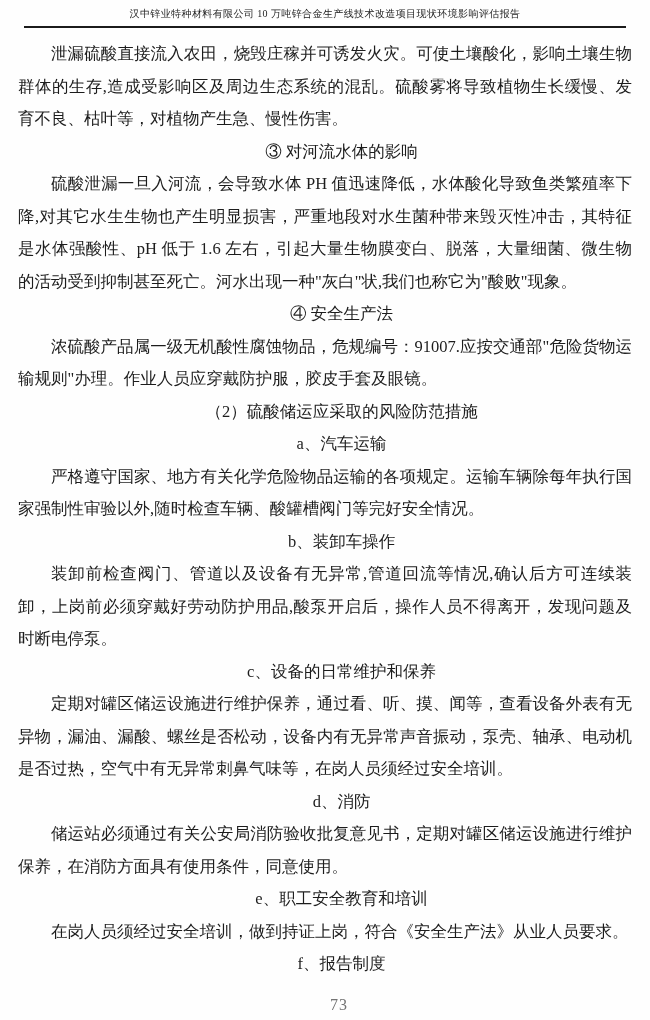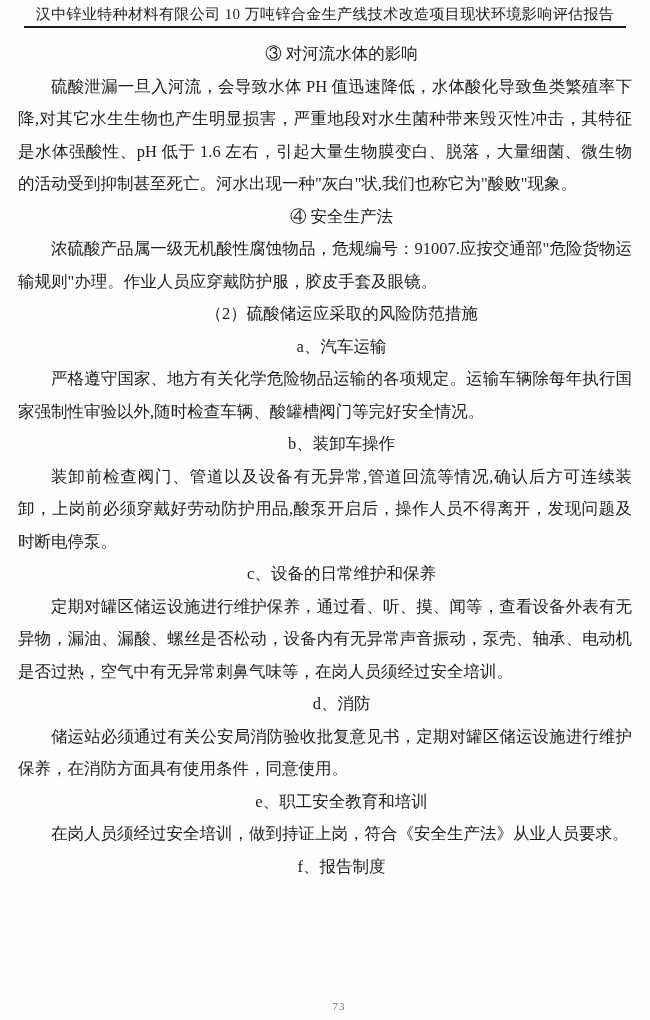--- a/index.html
+++ b/index.html
@@ -22,21 +22,21 @@
     background: #fefefe;
     padding: 5px 18px 0 18px;
   }
   .header {
     margin: 0 6px;
     border-bottom: 2px solid #1b1b1b;
     padding-bottom: 3px;
   }
   .header-title {
     text-align: center;
-    font-size: 15px;
+    font-size: 10px;
     line-height: 18px;
     letter-spacing: 0.4px;
     color: #1c1c1c;
     white-space: nowrap;
   }
   .doc-body {
     margin-top: 10px;
     font-size: 16.5px;
     line-height: 32.5px;
   }
@@ -53,36 +53,37 @@
     text-align: center;
   }
   .footer {
     position: absolute;
     left: 0;
     right: 0;
     bottom: 6px;
     text-align: center;
   }
   .page-number {
-    font-size: 11px;
+    font-size: 16px;
     color: #737373;
     letter-spacing: 1px;
     margin-left: 28px;
   }
 </style>
 </head>
 <body>
 
 <div class="page">
 
   <div class="header">
     <div class="header-title">汉中锌业特种材料有限公司 10 万吨锌合金生产线技术改造项目现状环境影响评估报告</div>
   </div>
 
   <div class="doc-body">
+      <p class="body">泄漏硫酸直接流入农田，烧毁庄稼并可诱发火灾。可使土壤酸化，影响土壤生物群体的生存,造成受影响区及周边生态系统的混乱。硫酸雾将导致植物生长缓慢、发育不良、枯叶等，对植物产生急、慢性伤害。</p>
       <p class="heading">③ 对河流水体的影响</p>
       <p class="body">硫酸泄漏一旦入河流，会导致水体 PH 值迅速降低，水体酸化导致鱼类繁殖率下降,对其它水生生物也产生明显损害，严重地段对水生菌种带来毁灭性冲击，其特征是水体强酸性、pH 低于 1.6 左右，引起大量生物膜变白、脱落，大量细菌、微生物的活动受到抑制甚至死亡。河水出现一种"灰白"状,我们也称它为"酸败"现象。</p>
       <p class="heading">④ 安全生产法</p>
       <p class="body">浓硫酸产品属一级无机酸性腐蚀物品，危规编号：91007.应按交通部"危险货物运输规则"办理。作业人员应穿戴防护服，胶皮手套及眼镜。</p>
       <p class="heading">（2）硫酸储运应采取的风险防范措施</p>
       <p class="heading">a、汽车运输</p>
       <p class="body">严格遵守国家、地方有关化学危险物品运输的各项规定。运输车辆除每年执行国家强制性审验以外,随时检查车辆、酸罐槽阀门等完好安全情况。</p>
       <p class="heading">b、装卸车操作</p>
       <p class="body">装卸前检查阀门、管道以及设备有无异常,管道回流等情况,确认后方可连续装卸，上岗前必须穿戴好劳动防护用品,酸泵开启后，操作人员不得离开，发现问题及时断电停泵。</p>
       <p class="heading">c、设备的日常维护和保养</p>

